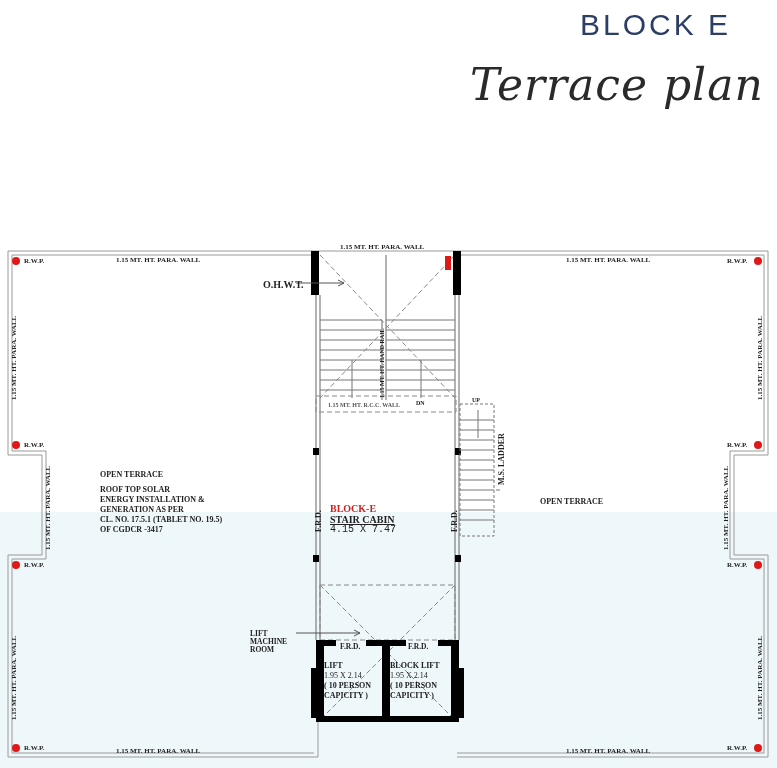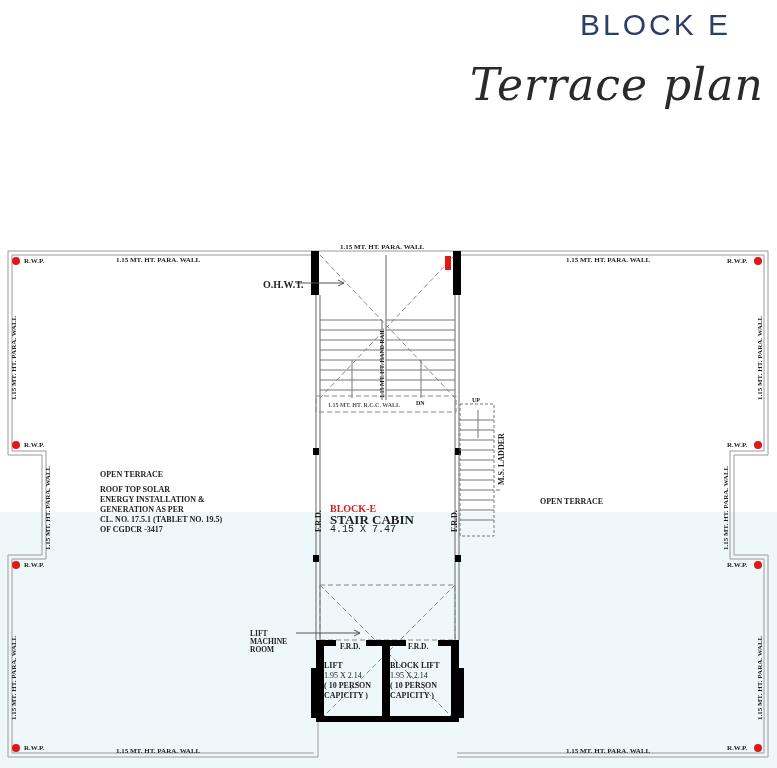--- a/index.html
+++ b/index.html
@@ -164,21 +164,21 @@
   <div>ENERGY INSTALLATION &amp;</div>
   <div>GENERATION AS PER</div>
   <div>CL. NO. 17.5.1 (TABLET NO. 19.5)</div>
   <div>OF CGDCR -3417</div>
 </div>
 
 <div class="center-text" style="left:540px;top:497px;width:120px;font-size:8px;">OPEN TERRACE</div>
 
 <div class="center-text" style="left:330px;top:504px;width:116px;line-height:10px;">
   <div style="color:#cc2222;font-size:10px;margin-bottom:1px;">BLOCK-E</div>
-  <div style="font-size:13px;">STAIR CABIN</div>
+  <div style="font-size:10px;text-decoration:underline;">STAIR CABIN</div>
   <div style="font-size:10px;font-weight:normal;font-family:Liberation Mono, monospace;">4.15 X 7.47</div>
 </div>
 
 <div class="center-text" style="left:250px;top:630px;width:50px;font-size:7.5px;line-height:8px;">
   <div>LIFT</div>
   <div>MACHINE</div>
   <div>ROOM</div>
 </div>
 
 <div class="lbl" style="left:340px;top:642px;font-size:7.5px;">F.R.D.</div>

